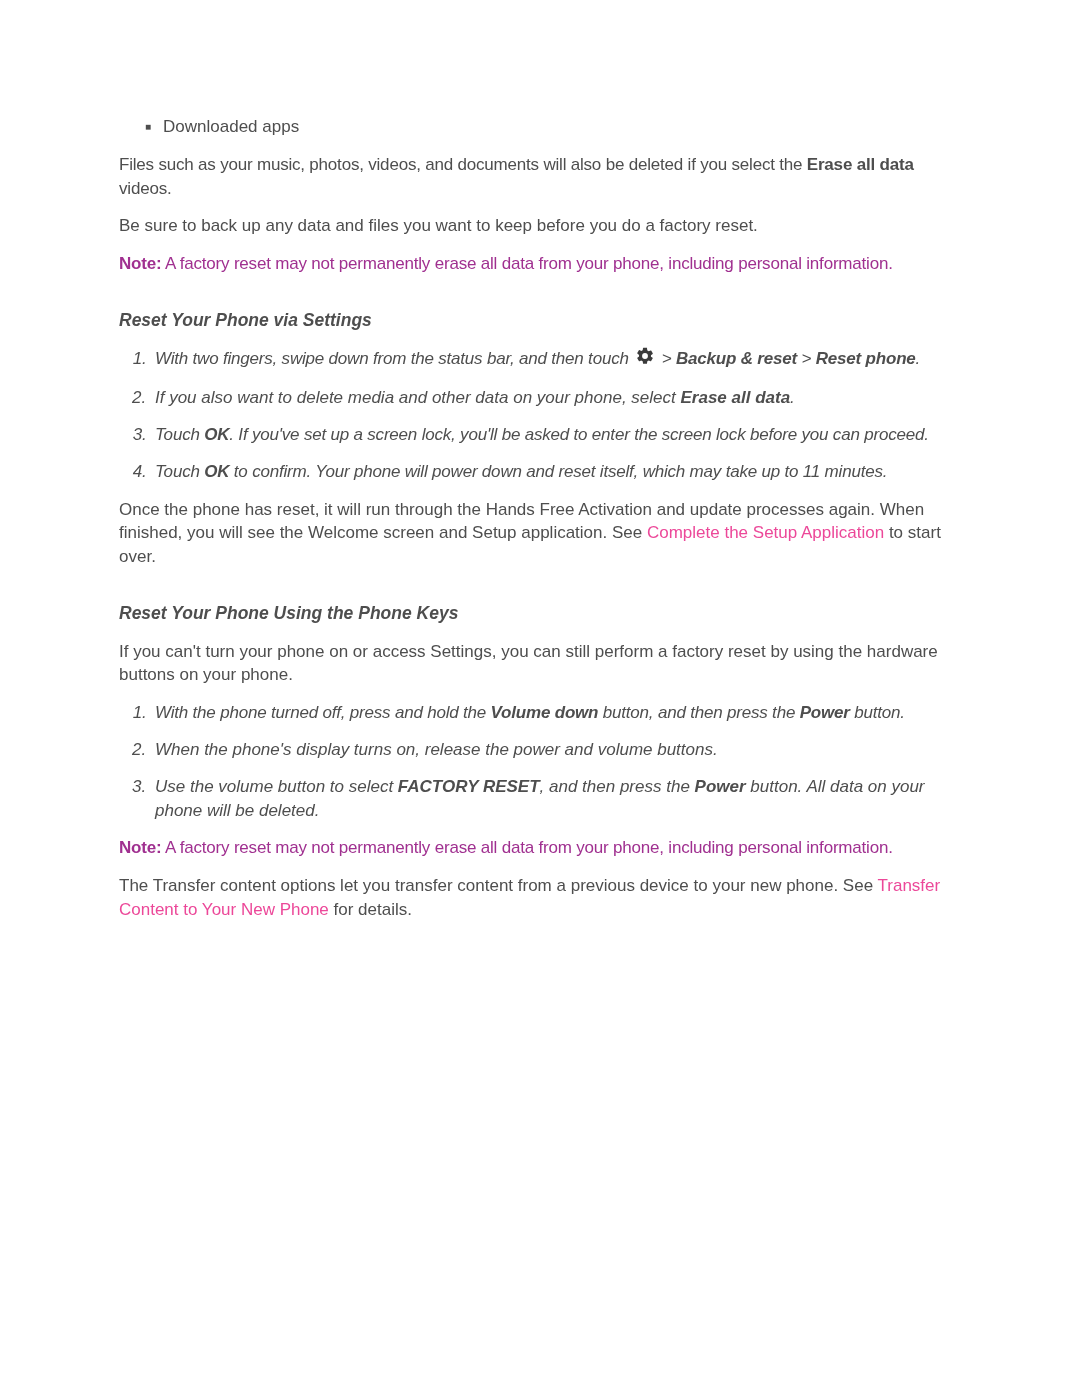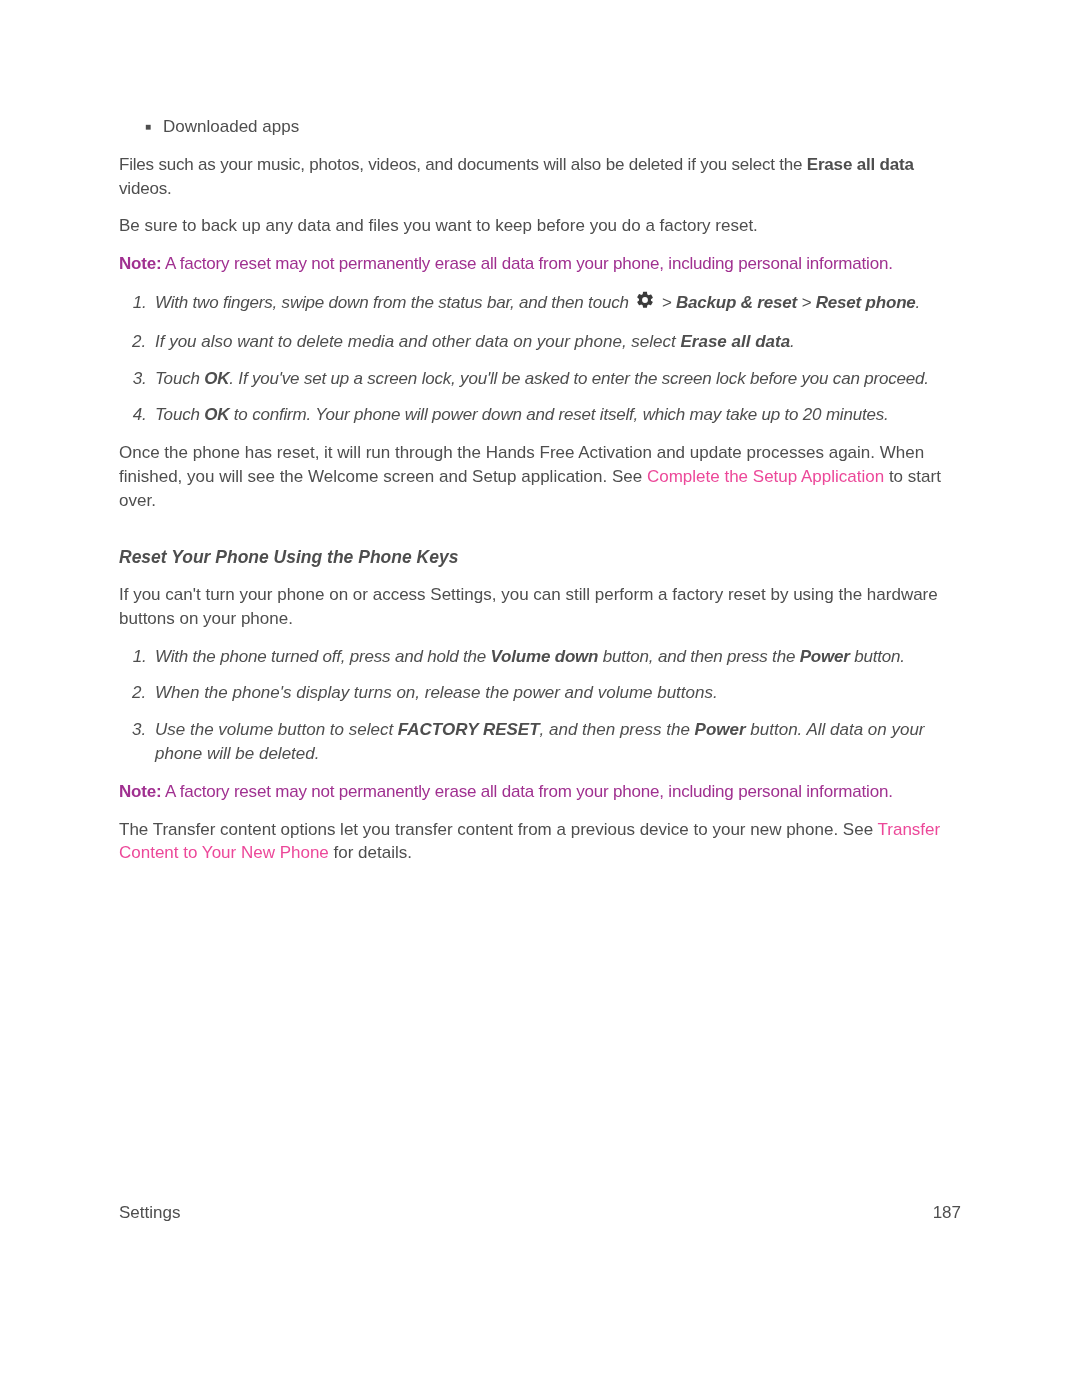--- a/index.html
+++ b/index.html
@@ -100,35 +100,36 @@
     <p class="tight">
       <span>Files such as your music, photos, videos, and documents will also be deleted if you select the </span><b>Erase all data</b><span> videos.</span>
     </p>
 
     <p>Be sure to back up any data and files you want to keep before you do a factory reset.</p>
 
     <p class="note tight">
       <span class="note-label">Note:</span><span>  A factory reset may not permanently erase all data from your phone, including personal information.</span>
     </p>
 
+    <h3 class="section-sub">Reset Your Phone via Settings</h3>
 
     <ol>
       <li class="tight">
         <span>With two fingers, swipe down from the status bar, and then touch </span><span class="gear"><svg width="20" height="20" viewBox="0 0 24 24">
               <path fill="#3b3b3b" d="M19.14,12.94a7.14,7.14,0,0,0,.05-.94,7.14,7.14,0,0,0-.05-.94l2.03-1.58a.5.5,0,0,0,.12-.64l-1.92-3.32a.5.5,0,0,0-.6-.22l-2.39.96a7.03,7.03,0,0,0-1.62-.94l-.36-2.54A.5.5,0,0,0,13.9,2h-3.8a.5.5,0,0,0-.49.42L9.25,4.96a7.03,7.03,0,0,0-1.62.94l-2.39-.96a.5.5,0,0,0-.6.22L2.72,8.48a.5.5,0,0,0,.12.64l2.03,1.58a7.14,7.14,0,0,0-.05.94,7.14,7.14,0,0,0,.05.94L2.84,14.16a.5.5,0,0,0-.12.64l1.92,3.32a.5.5,0,0,0,.6.22l2.39-.96a7.03,7.03,0,0,0,1.62.94l.36,2.54a.5.5,0,0,0,.49.42h3.8a.5.5,0,0,0,.49-.42l.36-2.54a7.03,7.03,0,0,0,1.62-.94l2.39.96a.5.5,0,0,0,.6-.22l1.92-3.32a.5.5,0,0,0-.12-.64ZM12,15.5A3.5,3.5,0,1,1,15.5,12,3.5,3.5,0,0,1,12,15.5Z"></path>
             </svg></span><span> &gt; </span><b>Backup &amp; reset</b><span> &gt; </span><b>Reset phone</b><span>.</span>
       </li>
       <li>
         <span>If you also want to delete media and other data on your phone, select </span><b>Erase all data</b><span>.</span>
       </li>
       <li class="tight">
         <span>Touch </span><b>OK</b><span>. If you've set up a screen lock, you'll be asked to enter the screen lock before you can proceed.</span>
       </li>
       <li class="tight">
-        <span>Touch </span><b>OK</b><span> to confirm. Your phone will power down and reset itself, which may take up to 20 minutes.</span>
+        <span>Touch </span><b>OK</b><span> to confirm. Your phone will power down and reset itself, which may take up to 11 minutes.</span>
       </li>
     </ol>
 
     <p>
       <span>Once the phone has reset, it will run through the Hands Free Activation and update processes again. When finished, you will see the Welcome screen and Setup application. See </span><span class="link">Complete the Setup Application</span><span> to start over.</span>
     </p>
 
     <h3 class="section-sub">Reset Your Phone Using the Phone Keys</h3>
 
     <p>If you can't turn your phone on or access Settings, you can still perform a factory reset by using the hardware buttons on your phone.</p>
@@ -147,17 +148,13 @@
       <span class="note-label">Note:</span><span>  A factory reset may not permanently erase all data from your phone, including personal information.</span>
     </p>
 
 
     <p>
       <span>The Transfer content options let you transfer content from a previous device to your new phone. See </span><span class="link">Transfer Content to Your New Phone</span><span> for details.</span>
     </p>
 
   </div>
 
-  <div class="footer">
-    <span>Settings</span>
-    <span>187</span>
-  </div>
 </div>
 
 </body></html>

